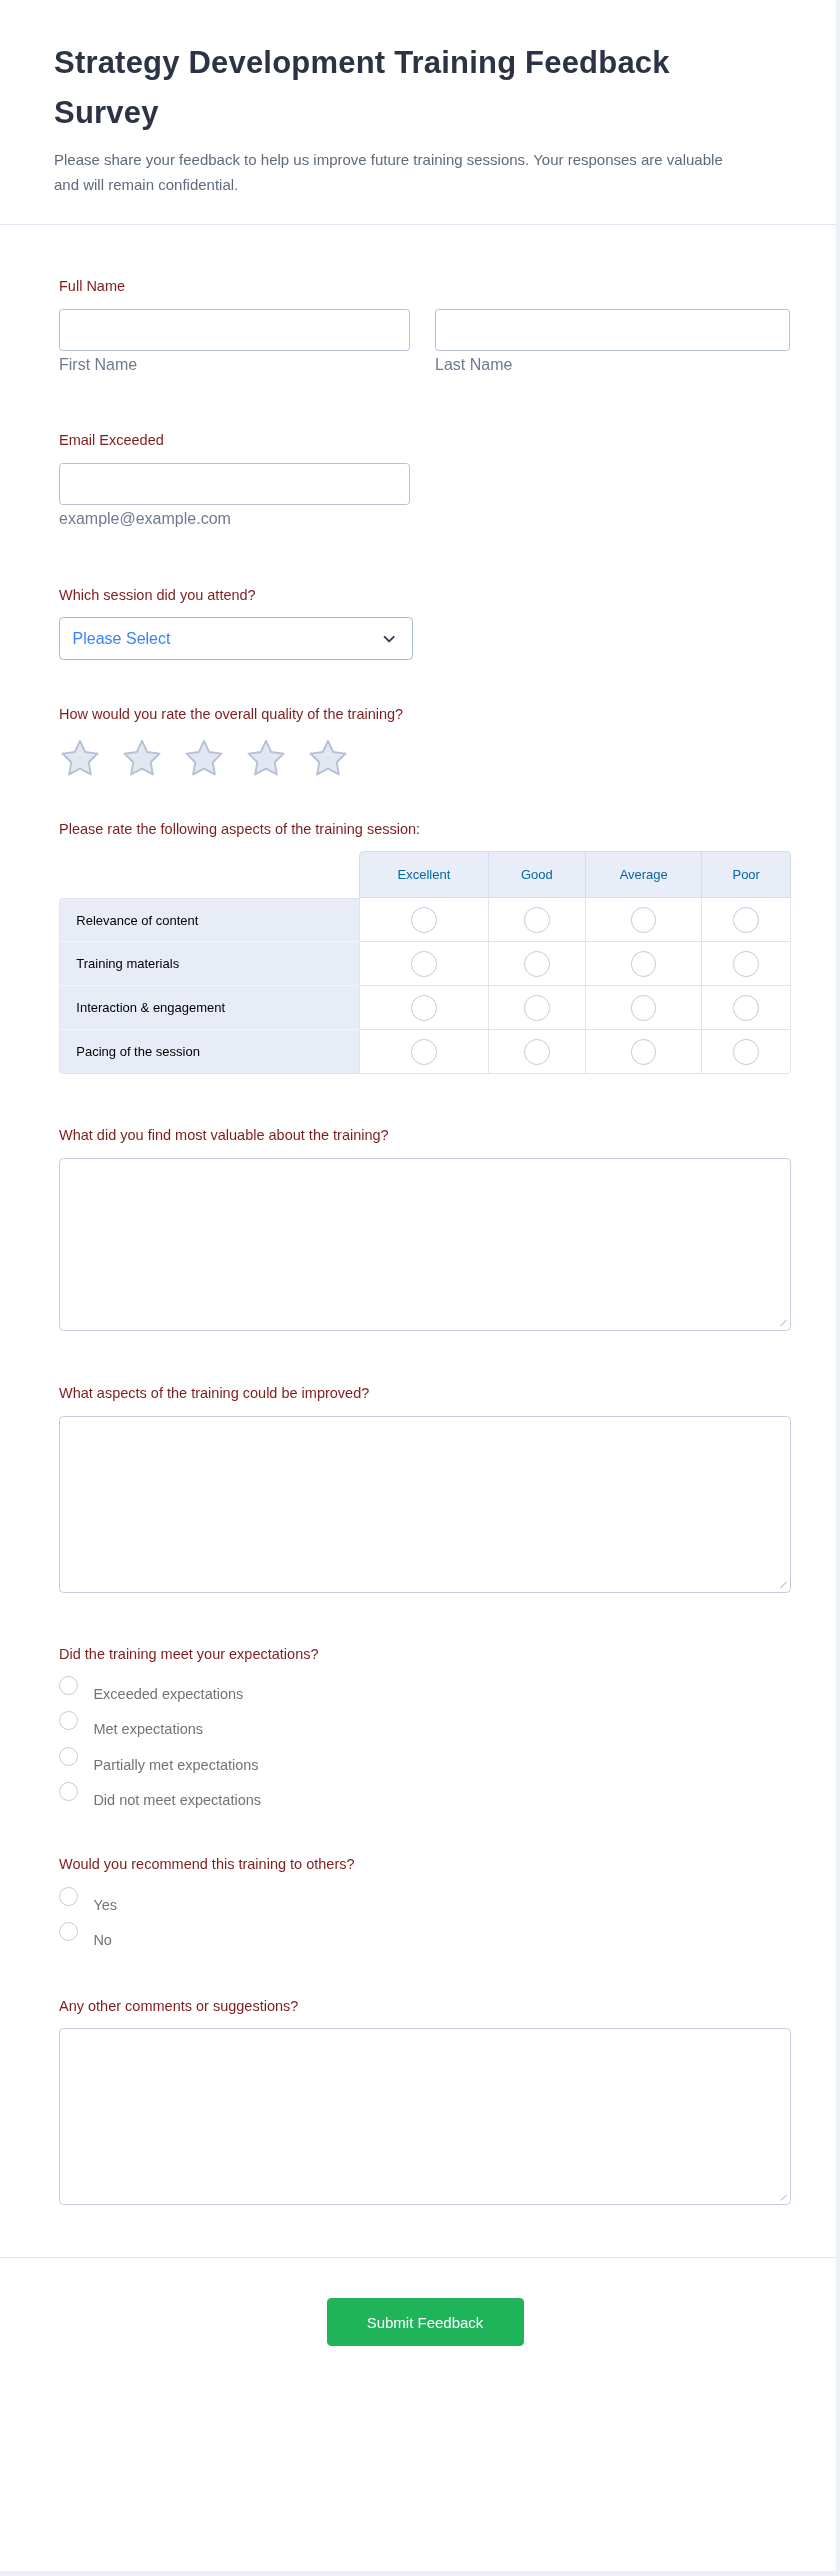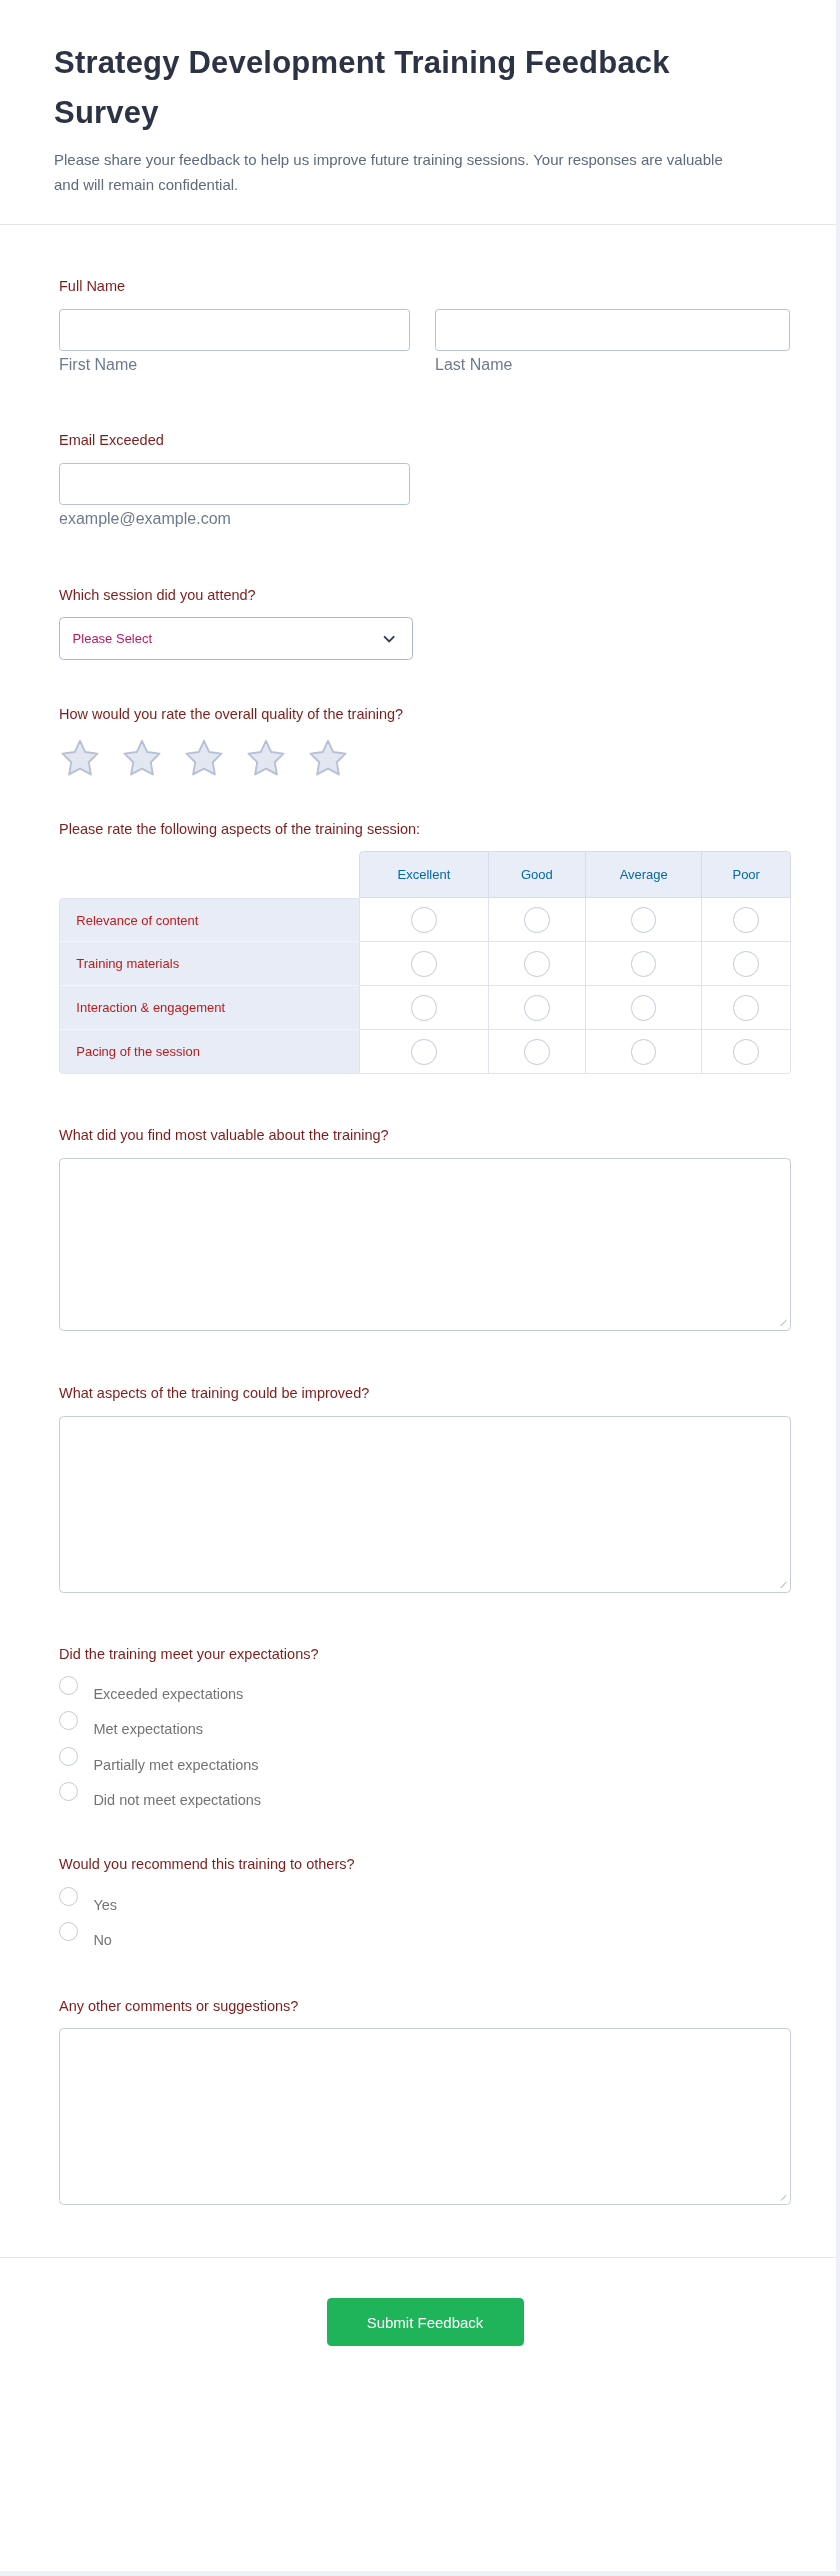--- a/index.html
+++ b/index.html
@@ -42,42 +42,42 @@
   .name-col-first { width: 351px; margin-right: 25px; }
   .name-col-last  { width: 355px; }
   .short-field { width: 351px; }
   
   .fake-select {
     box-sizing: border-box; width: 354px; height: 43px;
     border: 0.9px solid #aab6d0; border-radius: 4.5px; background: #fff;
     display: flex; align-items: center; justify-content: space-between;
     padding: 0 14.5px 0 12.6px; cursor: pointer;
   }
-  .fake-select .placeholder { font-size: 13px; color: #be185d; }
+  .fake-select .placeholder { font-size: 16px; color: #3b82f6; }
   
   .star-row { display: flex; align-items: center; height: 43px; }
   .star { width: 42px; height: 42px; margin-right: 20px; cursor: pointer; }
   
   .matrix { border-collapse: separate; border-spacing: 0; width: 732px; table-layout: fixed; }
   .matrix col.c-label { width: 41.0%; }
   .matrix col.c-exc   { width: 17.7%; }
   .matrix col.c-good  { width: 13.3%; }
   .matrix col.c-avg   { width: 15.9%; }
   .matrix col.c-poor  { width: 12.1%; }
   .matrix th, .matrix td { box-sizing: border-box; }
   .matrix thead th.corner { background: transparent; border: none; height: 47px; }
   .matrix thead th.opt {
     background: #e9edf8; border: 0.9px solid #d6dcec; border-left: none;
     height: 47px; font-size: 13px; font-weight: 500; color: #0369a1; text-align: center;
   }
   .matrix thead th.opt.first { border-left: 0.9px solid #d6dcec; border-top-left-radius: 4.5px; }
   .matrix thead th.opt.last  { border-top-right-radius: 4.5px; }
   .matrix tbody th.rowlabel {
     background: #e8ecf6; border-left: 0.9px solid #dfe3ef; border-bottom: 0.9px solid #f2f4fa;
-    height: 44px; font-size: 13px; font-weight: 400; color: #b91c1c;
+    height: 44px; font-size: 13px; font-weight: 400; color: #000000;
     text-align: left; padding-left: 16.3px;
   }
   .matrix tbody tr:first-child th.rowlabel { border-top: 0.9px solid #dfe3ef; border-top-left-radius: 4.5px; }
   .matrix tbody tr:last-child  th.rowlabel { border-bottom: 0.9px solid #dfe3ef; border-bottom-left-radius: 4.5px; }
   .matrix tbody td.cell {
     background: #fff; border-right: 0.9px solid #dfe3ef; border-bottom: 0.9px solid #dfe3ef;
     height: 44px; text-align: center; vertical-align: middle;
   }
   .matrix tbody td.cell.firstcol { border-left: 0.9px solid #dfe3ef; }
   .matrix tbody tr:last-child td.cell.lastcol { border-bottom-right-radius: 4.5px; }

